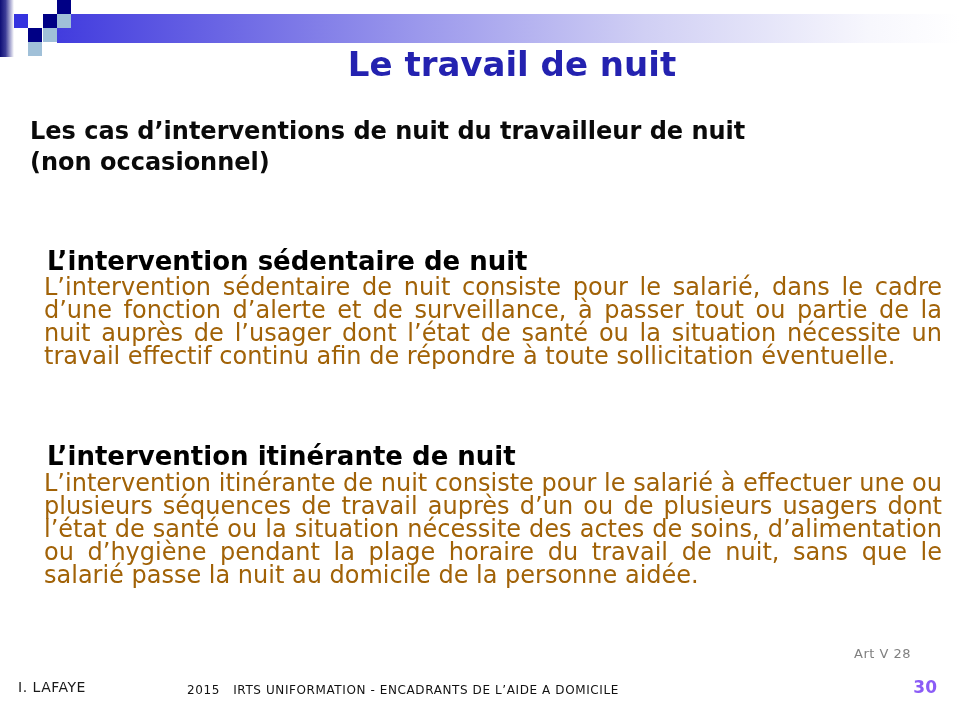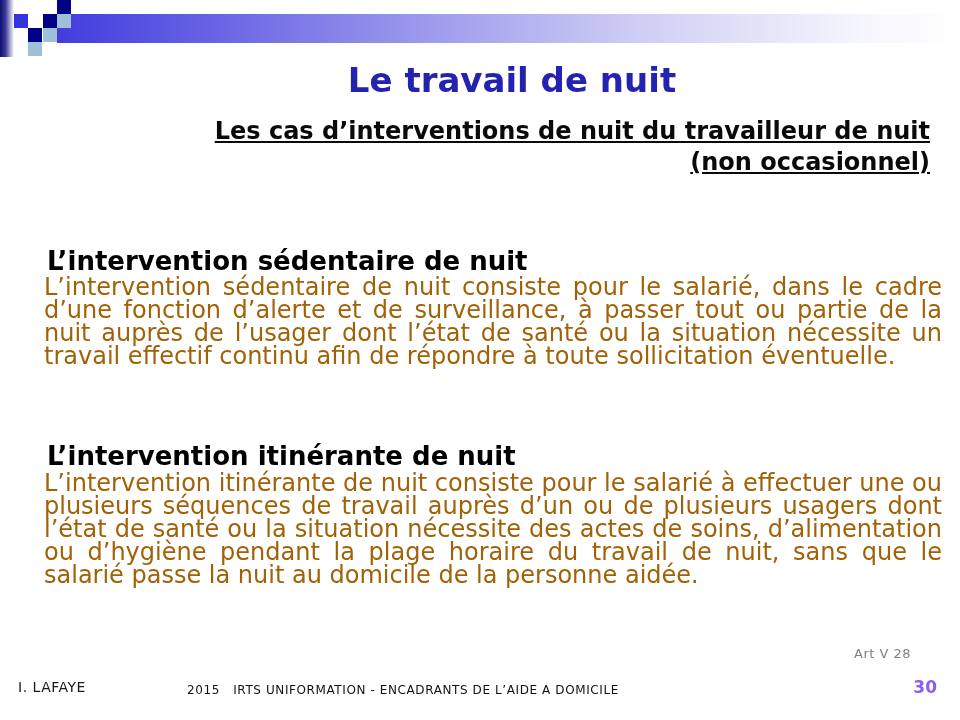--- a/index.html
+++ b/index.html
@@ -22,27 +22,27 @@
   .sq-light{background:#a0c0d8;}
   .sq1{left:57px;top:0;}
   .sq2{left:14px;top:14px;}
   .sq3{left:43px;top:14px;}
   .sq4{left:57px;top:14px;}
   .sq5{left:28px;top:28px;}
   .sq6{left:43px;top:28px;}
   .sq7{left:28px;top:42px;}
   
   .title{
-    position:absolute;top:60px;left:70px;right:6px;margin:0;
+    position:absolute;top:44px;left:70px;right:6px;margin:0;
     text-align:center;font-size:34px;line-height:40px;font-weight:bold;
     color:#2422b0;letter-spacing:0px;
   }
   .subtitle{
     position:absolute;top:116px;left:30px;right:30px;
-    text-align:right;font-size:24px;line-height:31px;font-weight:bold;color:#0a0a0a;text-decoration:underline;
+    text-align:left;font-size:24px;line-height:31px;font-weight:bold;color:#0a0a0a;
   }
   .sec-heading{
     position:absolute;left:32px;margin:15px;
     font-size:26px;line-height:30px;font-weight:bold;color:#000000;
   }
   .sec-heading.h1{top:231px;}
   .sec-heading.h2{top:426px;}
   .sec-body{
     position:absolute;left:36px;width:898px;margin:8px;
     font-size:24px;line-height:23px;color:#a16207;

